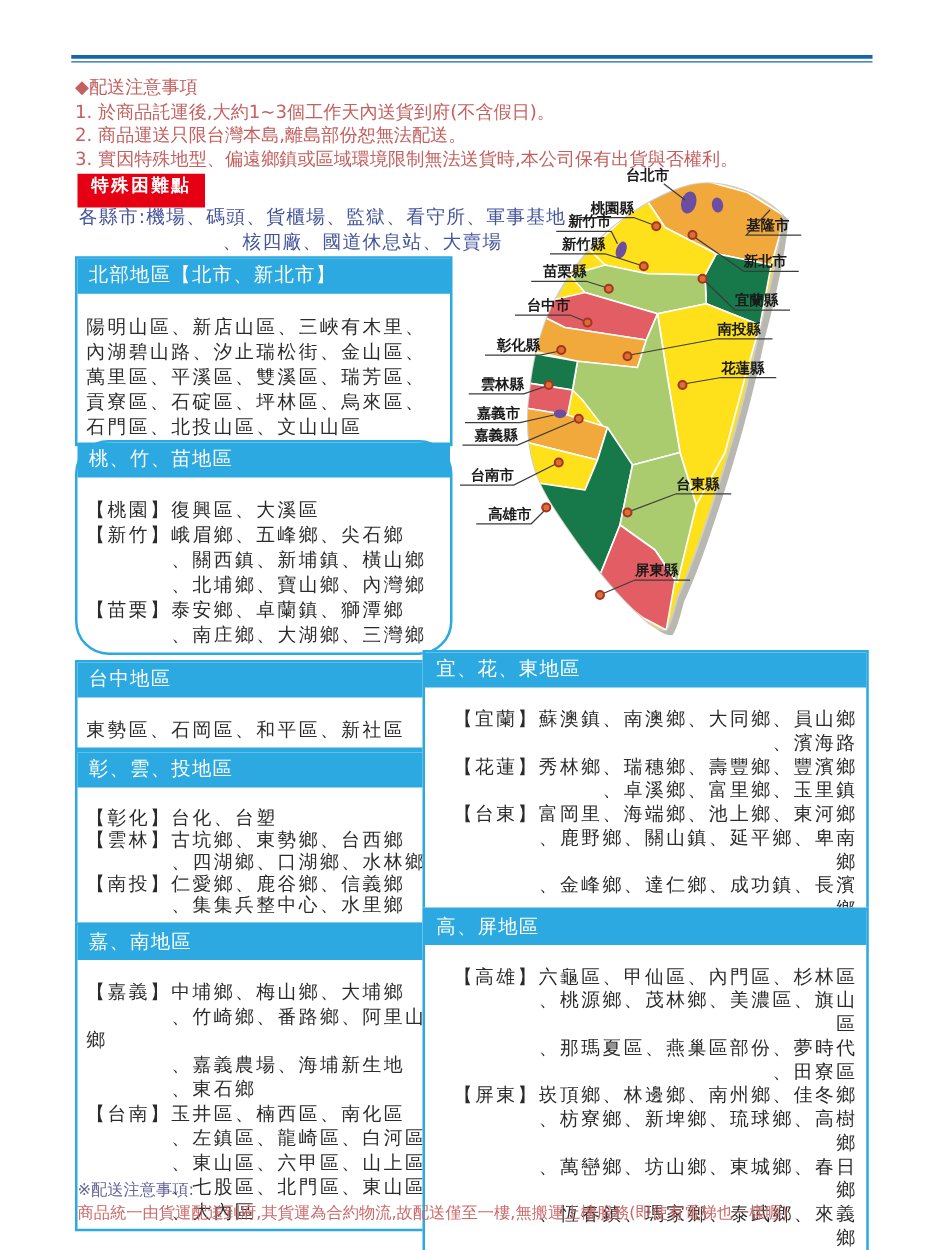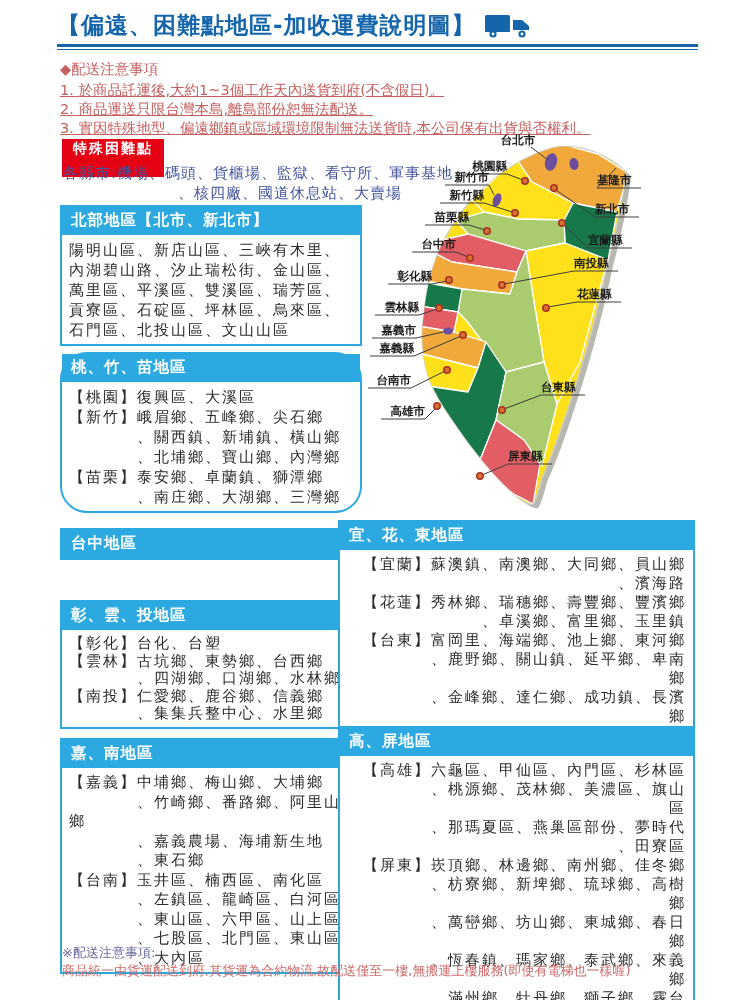--- a/index.html
+++ b/index.html
@@ -9,33 +9,33 @@
 
   
   .title-row{position:absolute;left:57px;top:10px;display:flex;align-items:center;gap:8px;}
   .page-title{margin:0;font-size:23px;font-weight:bold;color:#1565AB;letter-spacing:1px;}
   .title-rule{position:absolute;left:57px;top:44px;width:641px;height:2px;
               border-top:3px solid #1565AB;border-bottom:1px solid #1565AB;}
 
   
   .notes{position:absolute;left:60px;top:60px;width:560px;color:#C4605F;font-size:14.5px;}
   .notes-heading{margin-bottom:2px;}
-  .notes-items{line-height:19px;text-decoration:underline;}
+  .notes-items{line-height:19px;}
 
   
   .special-tag{position:absolute;left:62px;top:139px;background:#E60013;color:#ffffff;
-               font-size:14px;font-weight:bold;padding:1px 11px 19px;letter-spacing:2px;}
+               font-size:14px;font-weight:bold;padding:1px 11px 8px;letter-spacing:2px;}
   .special-lines{position:absolute;left:63px;top:163px;color:#44549C;font-size:15px;
                  line-height:20px;letter-spacing:1px;text-align:center;}
 
   
   .box{position:absolute;background:#ffffff;border:2px solid #2BA9E0;box-sizing:border-box;}
-  .box-header{background:#2BA9E0;color:#ffffff;font-size:15.5px;font-weight:bold;
+  .box-header{background:#2BA9E0;color:#ffffff;font-size:15.5px;font-weight:normal;
               padding:3px 9px 4px;letter-spacing:1px;}
-  .box-body{padding:5px 7px 4px;color:#2b2b2b;font-size:15px;letter-spacing:2px;}
+  .box-body{padding:16px 7px 4px;color:#2b2b2b;font-size:15px;letter-spacing:2px;}
   .lh17{line-height:17.6px;}
   .lh19{line-height:19px;text-align:right;}
   .lh195{line-height:19.5px;}
   .lh20{line-height:20px;}
 
   
   .map{position:absolute;left:368px;top:128px;width:382px;height:390px;}
   .map svg{width:100%;height:100%;}
   .region{stroke:#ffffff;stroke-width:1.3;stroke-linejoin:round;}
   .leader{fill:none;stroke:#3c3c3c;stroke-width:1;}
@@ -46,32 +46,20 @@
   
   .footer{position:absolute;left:62px;top:944px;font-size:13px;line-height:18px;}
   .footer-heading{color:#66669C;}
   .footer-text{color:#CC6A6A;}
 </style>
 </head>
 <body>
 
 <div class="page">
 
-  <div class="title-row">
-    <h1 class="page-title">【偏遠、困難點地區-加收運費說明圖】</h1>
-    <svg width="50" height="30" viewBox="0 0 50 30">
-      <rect x="1" y="4" width="25" height="15" rx="1.5" fill="#1565AB"></rect>
-      <path d="M29,9 h9 l7,6 v4 h-16 z" fill="#1565AB"></path>
-      <circle cx="9" cy="23" r="3.6" fill="#1565AB"></circle>
-        <circle cx="9" cy="23" r="1.4" fill="#ffffff"></circle>
-      <circle cx="38" cy="23" r="3.6" fill="#1565AB"></circle>
-        <circle cx="38" cy="23" r="1.4" fill="#ffffff"></circle>
-      <rect x="1" y="19" width="25" height="2" fill="#1565AB"></rect>
-    </svg>
-  </div>
   <div class="title-rule"></div>
 
   <div class="notes">
     <div class="notes-heading">◆配送注意事項</div>
     <div class="notes-items pre">1. 於商品託運後,大約1~3個工作天內送貨到府(不含假日)。
 2. 商品運送只限台灣本島,離島部份恕無法配送。
 3. 實因特殊地型、偏遠鄉鎮或區域環境限制無法送貨時,本公司保有出貨與否權利。</div>
   </div>
 
   <div class="special-tag">特殊困難點</div>
@@ -92,20 +80,21 @@
     <div class="box-body pre lh20">【桃園】復興區、大溪區
 【新竹】峨眉鄉、五峰鄉、尖石鄉
 　　　　、關西鎮、新埔鎮、橫山鄉
 　　　　、北埔鄉、寶山鄉、內灣鄉
 【苗栗】泰安鄉、卓蘭鎮、獅潭鄉
 　　　　、南庄鄉、大湖鄉、三灣鄉</div>
   </section>
 
   <section class="box" style="left:60px;top:528px;width:302px;">
     <header class="box-header">台中地區</header>
+    <div class="box-body pre lh20">東勢區、石岡區、和平區、新社區</div>
   </section>
 
   <section class="box" style="left:60px;top:600px;width:302px;">
     <header class="box-header">彰、雲、投地區</header>
     <div class="box-body pre lh17">【彰化】台化、台塑
 【雲林】古坑鄉、東勢鄉、台西鄉
 　　　　、四湖鄉、口湖鄉、水林鄉
 【南投】仁愛鄉、鹿谷鄉、信義鄉
 　　　　、集集兵整中心、水里鄉</div>
   </section>

